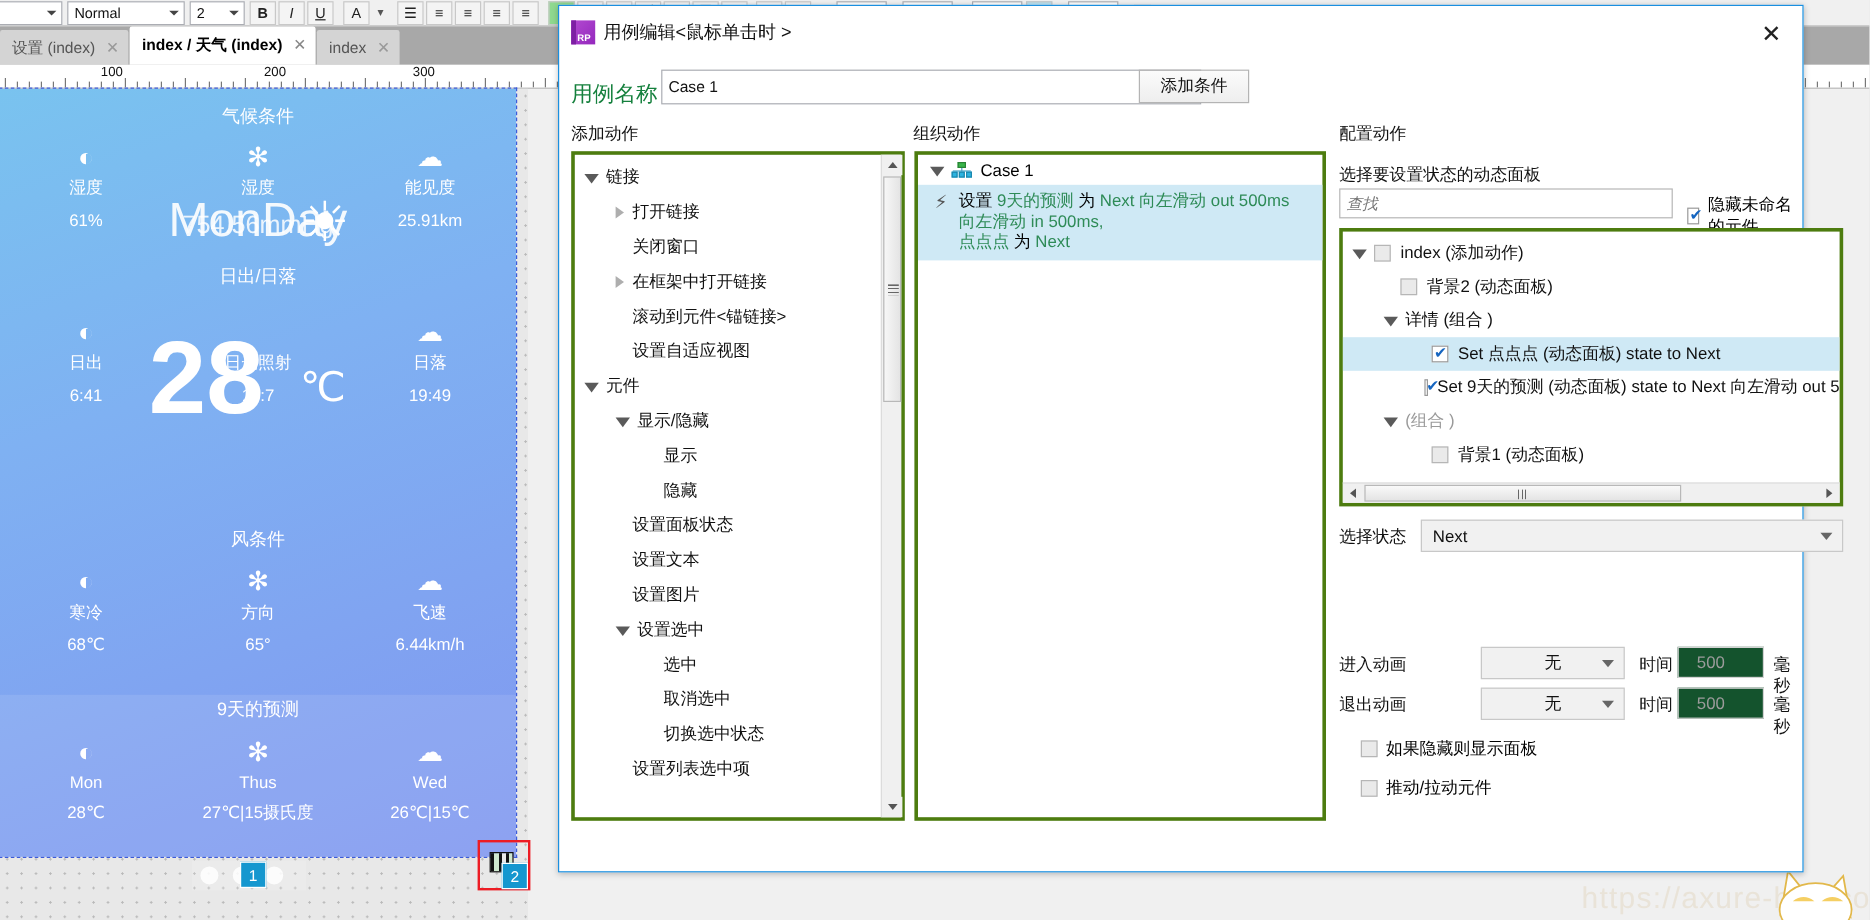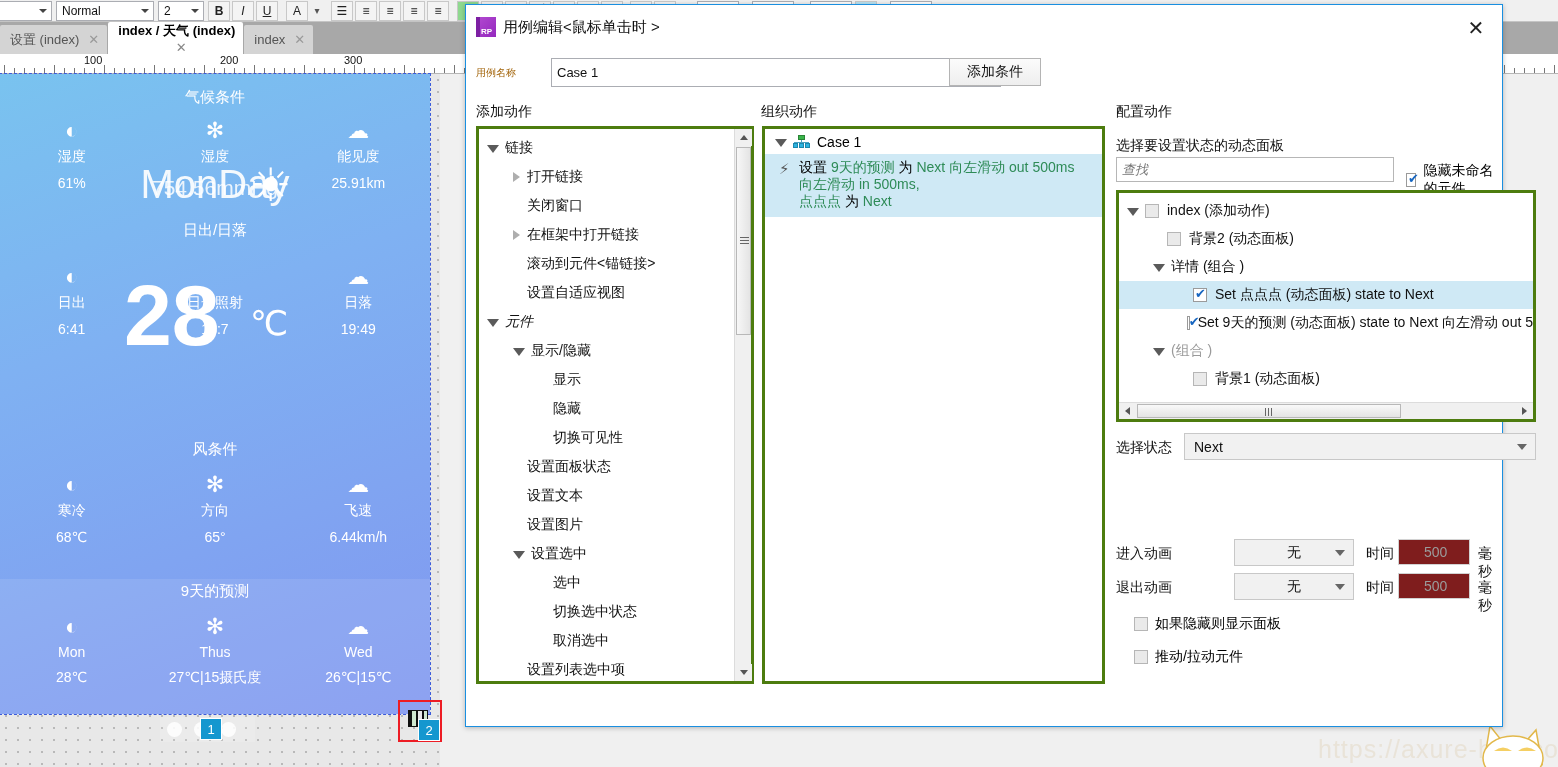--- a/index.html
+++ b/index.html
@@ -26,21 +26,21 @@
     display:flex;align-items:center;justify-content:center;font-size:10px;color:#555; }
   .tb-num { height:20px;border:1px solid #abadb3;background:#fff;width:42px;font-size:11px;
     display:flex;align-items:center;padding-left:3px;margin-right:3px;color:#111; }
   .tb-lbl{ font-size:11px;color:#333;margin-right:2px; }
 
   
   .tabbar { position:absolute; left:0; top:22px; width:1558px; height:32px; background:#a8a8a8;
     display:flex; align-items:flex-end; }
   .tab { height:29px; display:flex; align-items:center; padding:0 8px 0 10px; margin-right:1px;
     background:#d4d4d4; color:#555; font-size:13px; border-top-left-radius:2px; border-top-right-radius:2px; }
-  .tab.active { background:#fff; color:#000; font-weight:bold; height:32px;flex-direction:column; }
+  .tab.active { background:#fff; color:#000; font-weight:bold; height:32px; }
   .tab .x { margin-left:9px; color:#999; font-size:13px; }
   .tab.active .x { color:#888; font-weight:normal; }
 
   
   .ruler { position:absolute; left:0; top:54px; width:1558px; height:20px; background:#fff;
     border-bottom:1px solid #b6b6b6; overflow:hidden; }
   .ruler .tick { position:absolute; bottom:0; width:1px; background:#777; }
   .ruler .tl { position:absolute; bottom:7px; font-size:11px; color:#111; padding-left:2px; }
 
   
@@ -90,21 +90,21 @@
   .dlg-head { position:absolute; left:0; top:0; width:100%; height:42px; }
   .dlg-icon { position:absolute; left:10px; top:12px; width:20px; height:20px;
     background:linear-gradient(135deg,#b34ad1,#9428bd); }
   .dlg-icon .bar { position:absolute; left:0;top:0;width:4px;height:20px;background:#7d1fa3; }
   .dlg-icon .rp { position:absolute; left:5px; bottom:1px; color:#fff; font-size:8px; font-weight:bold; }
   .dlg-title { position:absolute; left:37px; top:13px; font-size:15px; color:#111; }
   .dlg-close { position:absolute; right:12px; top:10px; width:28px;height:26px;
     display:flex;align-items:center;justify-content:center; font-size:20px; color:#222; cursor:default; }
 
   .row-name { position:absolute; left:10px; top:53px; width:100%; height:30px; }
-  .lbl-name { position:absolute; left:0; top:8px; font-size:10px; color:#a16207; }
+  .lbl-name { position:absolute; left:0; top:8px; font-size:18px; color:#15803d; }
   .inp-name { position:absolute; left:75px; top:0; width:450px; height:29px;
     border:1px solid #abadb3; background:#fff; font-size:13px; padding:0 5px;
     font-family:"Liberation Sans",sans-serif; color:#111; }
   .btn-cond { position:absolute; left:473px; top:0; width:92px; height:28px;
     border:1px solid #b4b4b4; background:linear-gradient(#fbfbfb,#eeeeee); font-size:14px;
     font-family:"Liberation Sans",sans-serif; color:#111; }
 
   .col-hd { position:absolute; font-size:14px; color:#111; }
 
   .panel { position:absolute; border:3px solid #4d7c0f; background:#fff; }
@@ -156,22 +156,22 @@
     padding:0 5px; color:#8d8d8d; font-style:italic; font-family:"Liberation Sans",sans-serif; }
   .cbx { width:14px;height:14px;border:1px solid #9a9a9a;background:#fff; display:inline-block;
     position:relative; vertical-align:middle; }
   .cbx.on::after { content:"✔"; position:absolute; left:1px; top:-3px; font-size:13px; color:#1565c0; }
   .cbx.grey { background:#eaeaea; border-color:#b6b6b6; }
   .chkrow { display:flex; align-items:center; gap:7px; font-size:14px; }
   .sel-box { position:absolute; border:1px solid #c8c8c8; background:#f1f1f1; font-size:14px;
     display:flex; align-items:center; padding-left:9px; color:#111; }
   .sel-box .cv { position:absolute; right:8px; top:50%; margin-top:-3px; width:0;height:0;
     border-left:5px solid transparent;border-right:5px solid transparent;border-top:6px solid #666; }
-  .txt-box { position:absolute; border:1px solid #d2d2d2; background:#7f1d1d; font-size:14px;
-    display:flex; align-items:center; padding-left:25px; color:#9b9b9b; }
+  .txt-box { position:absolute; border:1px solid #d2d2d2; background:#14532d; font-size:14px;
+    display:flex; align-items:center; padding-left:15px; color:#9b9b9b; }
   .tr-sel { background:#cfe9f5; }
 
   .dlg-foot { position:absolute; left:0; right:0; bottom:0; height:50px; background:#f0f0f0;
     border-top:1px solid #d6d6d6; }
   .btn-ok { position:absolute; right:108px; top:9px; width:88px;height:30px;
     border:1px solid #3c9fe0; background:linear-gradient(#eaf6fd,#cfe8f8); font-size:14px;
     font-family:"Liberation Sans",sans-serif; color:#111; }
   .btn-cancel { position:absolute; right:8px; top:9px; width:88px;height:30px;
     border:1px solid #b4b4b4; background:linear-gradient(#fbfbfb,#e8e8e8); font-size:14px;
     font-family:"Liberation Sans",sans-serif; color:#111; }
@@ -556,40 +556,36 @@
           <span>在框架中打开链接</span>
         </div>
         <div class="tnode" style="padding-left: 34px;">
           <span class="tw empty"></span>
           <span>滚动到元件&lt;锚链接&gt;</span>
         </div>
         <div class="tnode" style="padding-left: 34px;">
           <span class="tw empty"></span>
           <span>设置自适应视图</span>
         </div>
-        <div class="tnode" style="padding-left: 8px; font-style: italic;">
+        <div class="tnode" style="padding-left: 8px;">
           <span class="tw open"></span>
           <span>元件</span>
         </div>
         <div class="tnode" style="padding-left: 34px;">
           <span class="tw open"></span>
           <span>显示/隐藏</span>
         </div>
         <div class="tnode" style="padding-left: 60px;">
           <span class="tw empty"></span>
           <span>显示</span>
         </div>
         <div class="tnode" style="padding-left: 60px;">
           <span class="tw empty"></span>
           <span>隐藏</span>
         </div>
-        <div class="tnode" style="padding-left: 60px;">
-          <span class="tw empty"></span>
-          <span>切换可见性</span>
-        </div>
         <div class="tnode" style="padding-left: 34px;">
           <span class="tw empty"></span>
           <span>设置面板状态</span>
         </div>
         <div class="tnode" style="padding-left: 34px;">
           <span class="tw empty"></span>
           <span>设置文本</span>
         </div>
         <div class="tnode" style="padding-left: 34px;">
           <span class="tw empty"></span>
@@ -598,25 +594,25 @@
         <div class="tnode" style="padding-left: 34px;">
           <span class="tw open"></span>
           <span>设置选中</span>
         </div>
         <div class="tnode" style="padding-left: 60px;">
           <span class="tw empty"></span>
           <span>选中</span>
         </div>
         <div class="tnode" style="padding-left: 60px;">
           <span class="tw empty"></span>
+          <span>取消选中</span>
+        </div>
+        <div class="tnode" style="padding-left: 60px;">
+          <span class="tw empty"></span>
           <span>切换选中状态</span>
-        </div>
-        <div class="tnode" style="padding-left: 60px;">
-          <span class="tw empty"></span>
-          <span>取消选中</span>
         </div>
         <div class="tnode" style="padding-left: 34px;">
           <span class="tw empty"></span>
           <span>设置列表选中项</span>
         </div>
         <div class="tnode" style="padding-left: 34px;"></div>
       </div>
     <div class="sb-v">
       <div class="arrow up">
           <span class="ar-up"></span>

